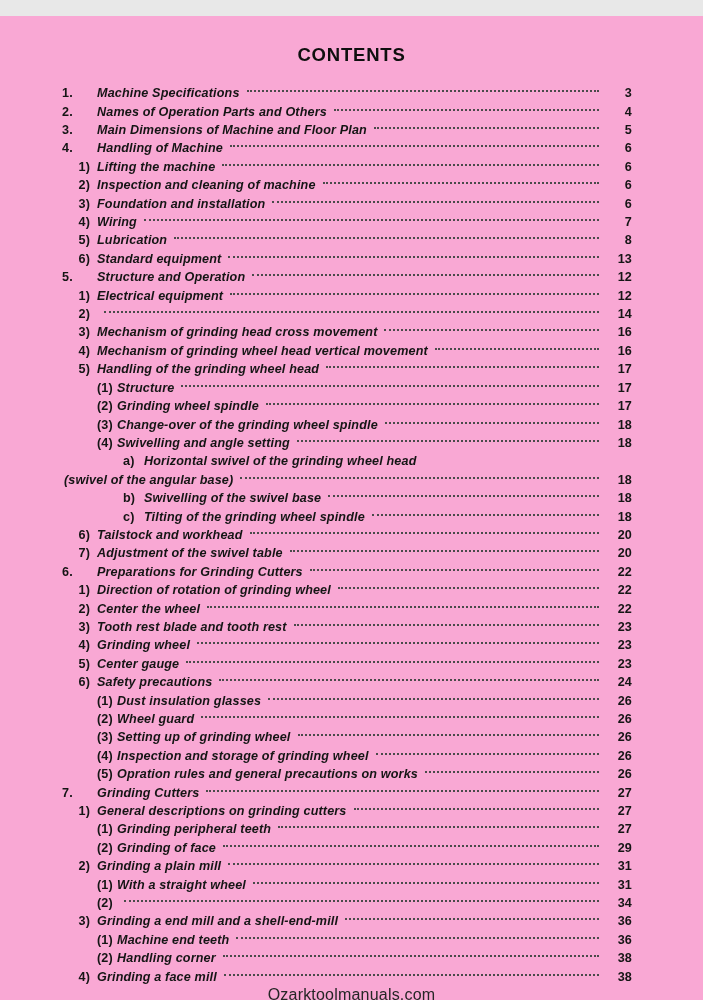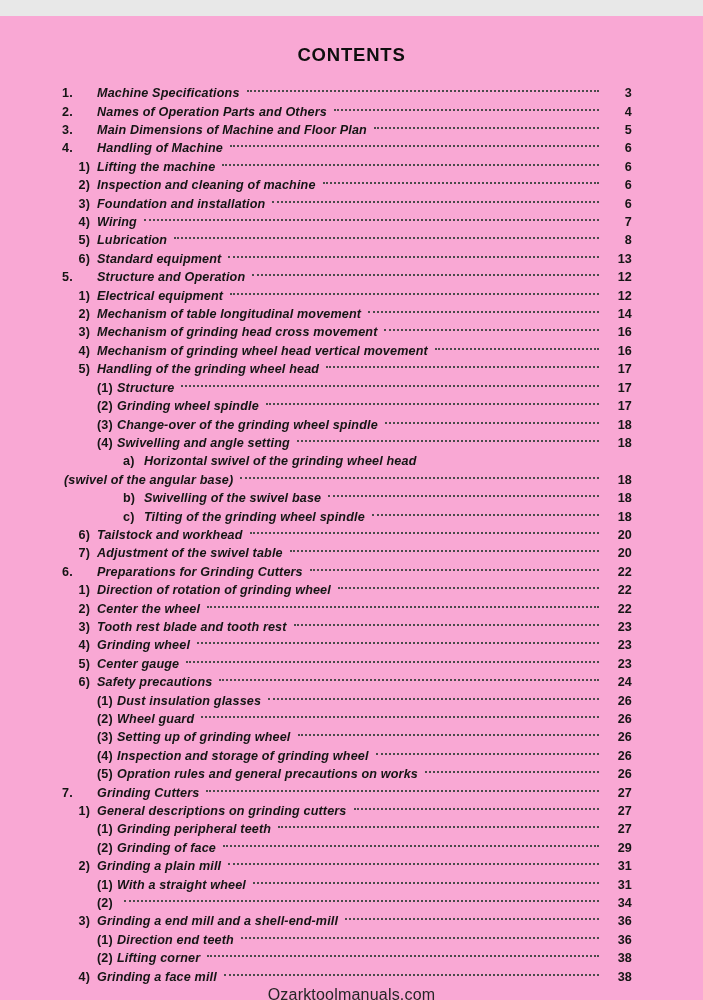--- a/index.html
+++ b/index.html
@@ -142,21 +142,20 @@
         <span class="pg">12</span>
       </div>
       <div class="row lvl1">
         <span class="num">1)</span>
         <span class="ttl">Electrical equipment</span>
         <span class="dots"></span>
         <span class="pg">12</span>
       </div>
       <div class="row lvl1">
         <span class="num">2)</span>
-        <span class="ttl">Mechanism of table longitudinal movement</span>
         <span class="dots"></span>
         <span class="pg">14</span>
       </div>
       <div class="row lvl1">
         <span class="num">3)</span>
         <span class="ttl">Mechanism of grinding head cross movement</span>
         <span class="dots"></span>
         <span class="pg">16</span>
       </div>
       <div class="row lvl1">
@@ -342,27 +341,27 @@
         <span class="pg">34</span>
       </div>
       <div class="row lvl1">
         <span class="num">3)</span>
         <span class="ttl">Grinding a end mill and a shell-end-mill</span>
         <span class="dots"></span>
         <span class="pg">36</span>
       </div>
       <div class="row lvl2">
         <span class="num">(1)</span>
-        <span class="ttl">Direction end teeth</span>
+        <span class="ttl">Machine end teeth</span>
         <span class="dots"></span>
         <span class="pg">36</span>
       </div>
       <div class="row lvl2">
         <span class="num">(2)</span>
-        <span class="ttl">Lifting corner</span>
+        <span class="ttl">Handling corner</span>
         <span class="dots"></span>
         <span class="pg">38</span>
       </div>
       <div class="row lvl1">
         <span class="num">4)</span>
         <span class="ttl">Grinding a face mill</span>
         <span class="dots"></span>
         <span class="pg">38</span>
       </div>
     </div>

